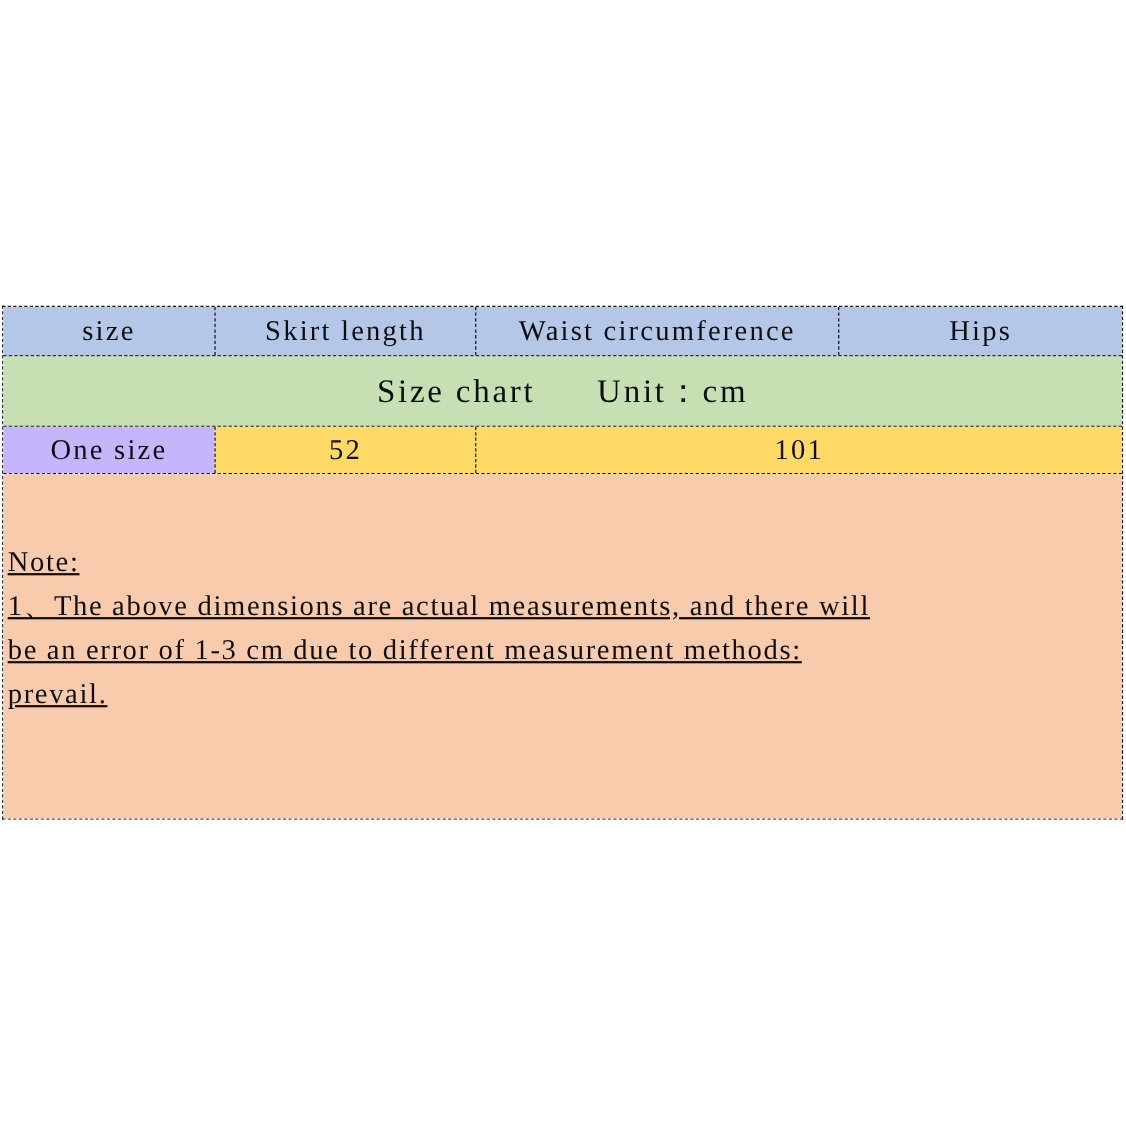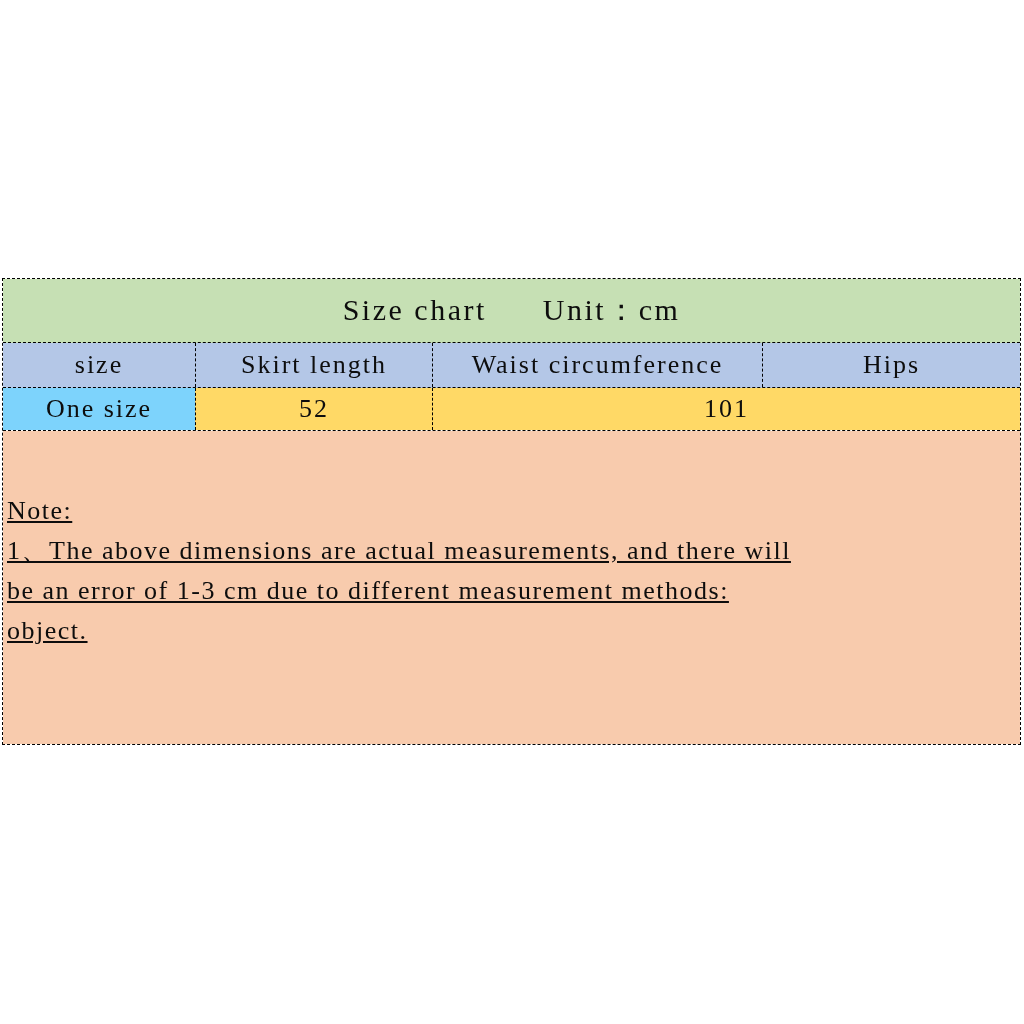--- a/index.html
+++ b/index.html
@@ -71,21 +71,21 @@
     letter-spacing: 2px;
     color: #0d0d0d;
     white-space: pre;
     overflow: hidden;
   }
   .c1 { width: 192px; }
   .c2 { width: 237px; border-left: 1px dashed #000000; }
   .c3 { width: 330px; border-left: 1px dashed #000000; }
   .c4 { flex: 1;      border-left: 1px dashed #000000; }
 
-  .data-row .c1 { background: #7dd3fc; }
+  .data-row .c1 { background: #c4b5fd; }
   .data-row .c2,
   .data-row .c3,
   .data-row .c4 { background: #FFD966; }
 
   
   .note-block {
     background: #F8CBAD;
     height: 313px;
     box-sizing: border-box;
     padding: 60px 0 0 4px;
@@ -97,41 +97,41 @@
     color: #0d0d0d;
     white-space: pre;
     text-decoration: underline;
   }
 </style>
 </head>
 <body>
 
 <div id="size-chart">
 
+  <div class="row header-row">
+    <div class="cell c1">size</div>
+    <div class="cell c2">Skirt length</div>
+    <div class="cell c3">Waist circumference</div>
+    <div class="cell c4">Hips</div>
+  </div>
+
   <div class="row title-row">
     <div class="title-inner">
       <span>Size chart</span>
       <span class="title-gap"></span>
       <span>Unit：cm</span>
     </div>
-  </div>
-
-  <div class="row header-row">
-    <div class="cell c1">size</div>
-    <div class="cell c2">Skirt length</div>
-    <div class="cell c3">Waist circumference</div>
-    <div class="cell c4">Hips</div>
   </div>
 
   <div class="row data-row">
     <div class="cell c1">One size</div>
     <div class="cell c2">52</div>
     <div class="cell c4">101</div>
   </div>
 
   <div class="note-block">
     <div class="note-line">Note:</div>
     <div class="note-line">1、The above dimensions are actual measurements, and there will</div>
     <div class="note-line">be an error of 1-3 cm due to different measurement methods:</div>
-    <div class="note-line">object.</div>
+    <div class="note-line">prevail.</div>
   </div>
 
 </div>
 
 </body></html>

